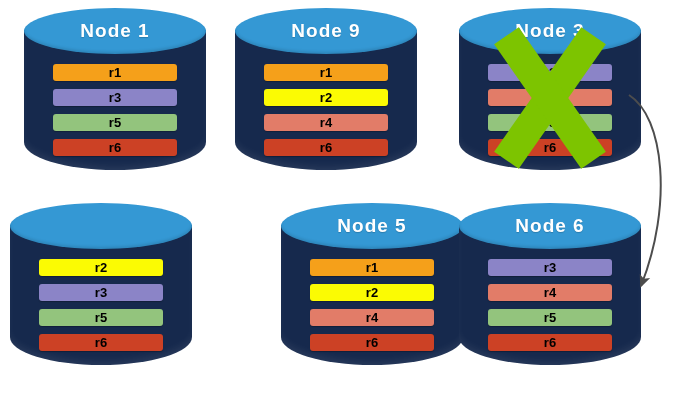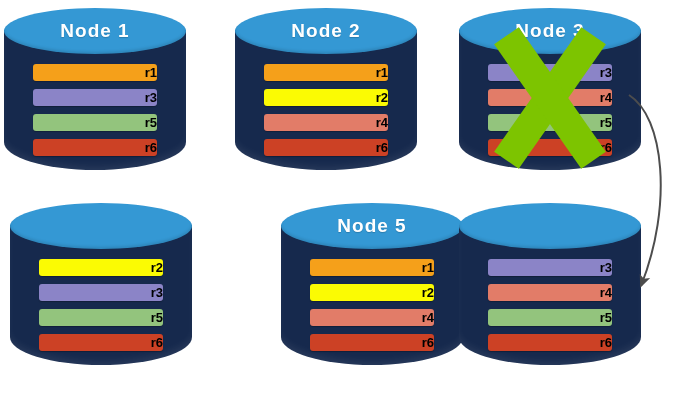--- a/index.html
+++ b/index.html
@@ -73,21 +73,21 @@
   .bars {
     position: absolute;
     left: 29px;
     top: 56px;
     width: 124px;
   }
   .bar {
     height: 17px;
     margin-bottom: 8px;
     border-radius: 3px;
-    text-align: right;
+    text-align: center;
     line-height: 17px;
     font-size: 13px;
     font-weight: bold;
     color: #000000;
     box-shadow: 0 1px 1px rgba(0,0,0,0.25);
   }
   .bar:last-child { margin-bottom: 0; }
 
   
   .fail-x {
@@ -120,37 +120,37 @@
     height: 402px;
     pointer-events: none;
   }
 </style>
 </head>
 <body>
 
 <div id="canvas">
 
   <div id="nodes-layer">
-      <div class="node" style="left: 4px; top: 8px; text-decoration: underline;">
+      <div class="node" style="left: 24px; top: 8px; text-decoration: underline;">
         <div class="cyl-body" style="background: rgb(22, 41, 77);"></div>
         <div class="cyl-bottom-shadow"></div>
         <div class="cyl-top" style="background: rgb(52, 152, 212);"></div>
         <div class="cyl-title">Node 1</div>
         <div class="bars">
           <div class="bar" style="background: rgb(245, 160, 26);">r1</div>
           <div class="bar" style="background: rgb(139, 132, 199);">r3</div>
           <div class="bar" style="background: rgb(147, 196, 125);">r5</div>
           <div class="bar" style="background: rgb(204, 65, 37);">r6</div>
         </div>
       </div>
       <div class="node" style="left: 235px; top: 8px;">
         <div class="cyl-body" style="background: rgb(22, 41, 77);"></div>
         <div class="cyl-bottom-shadow"></div>
         <div class="cyl-top" style="background: rgb(52, 152, 212);"></div>
-        <div class="cyl-title">Node 2</div>
+        <div class="cyl-title">Node 9</div>
         <div class="bars">
           <div class="bar" style="background: rgb(245, 160, 26);">r1</div>
           <div class="bar" style="background: rgb(251, 251, 3);">r2</div>
           <div class="bar" style="background: rgb(226, 124, 104);">r4</div>
           <div class="bar" style="background: rgb(204, 65, 37);">r6</div>
         </div>
       </div>
       <div class="node" style="left: 459px; top: 8px;">
         <div class="cyl-body" style="background: rgb(22, 41, 77);"></div>
         <div class="cyl-bottom-shadow"></div>
@@ -187,20 +187,21 @@
           <div class="bar" style="background: rgb(245, 160, 26);">r1</div>
           <div class="bar" style="background: rgb(251, 251, 3);">r2</div>
           <div class="bar" style="background: rgb(226, 124, 104);">r4</div>
           <div class="bar" style="background: rgb(204, 65, 37);">r6</div>
         </div>
       </div>
       <div class="node" style="left: 459px; top: 203px;">
         <div class="cyl-body" style="background: rgb(22, 41, 77);"></div>
         <div class="cyl-bottom-shadow"></div>
         <div class="cyl-top" style="background: rgb(52, 152, 212);"></div>
+        <div class="cyl-title">Node 6</div>
         <div class="bars">
           <div class="bar" style="background: rgb(139, 132, 199);">r3</div>
           <div class="bar" style="background: rgb(226, 124, 104);">r4</div>
           <div class="bar" style="background: rgb(147, 196, 125);">r5</div>
           <div class="bar" style="background: rgb(204, 65, 37);">r6</div>
         </div>
       </div>
     </div>
 
   <svg class="arrow-layer" viewBox="0 0 676 402" width="676" height="402">

